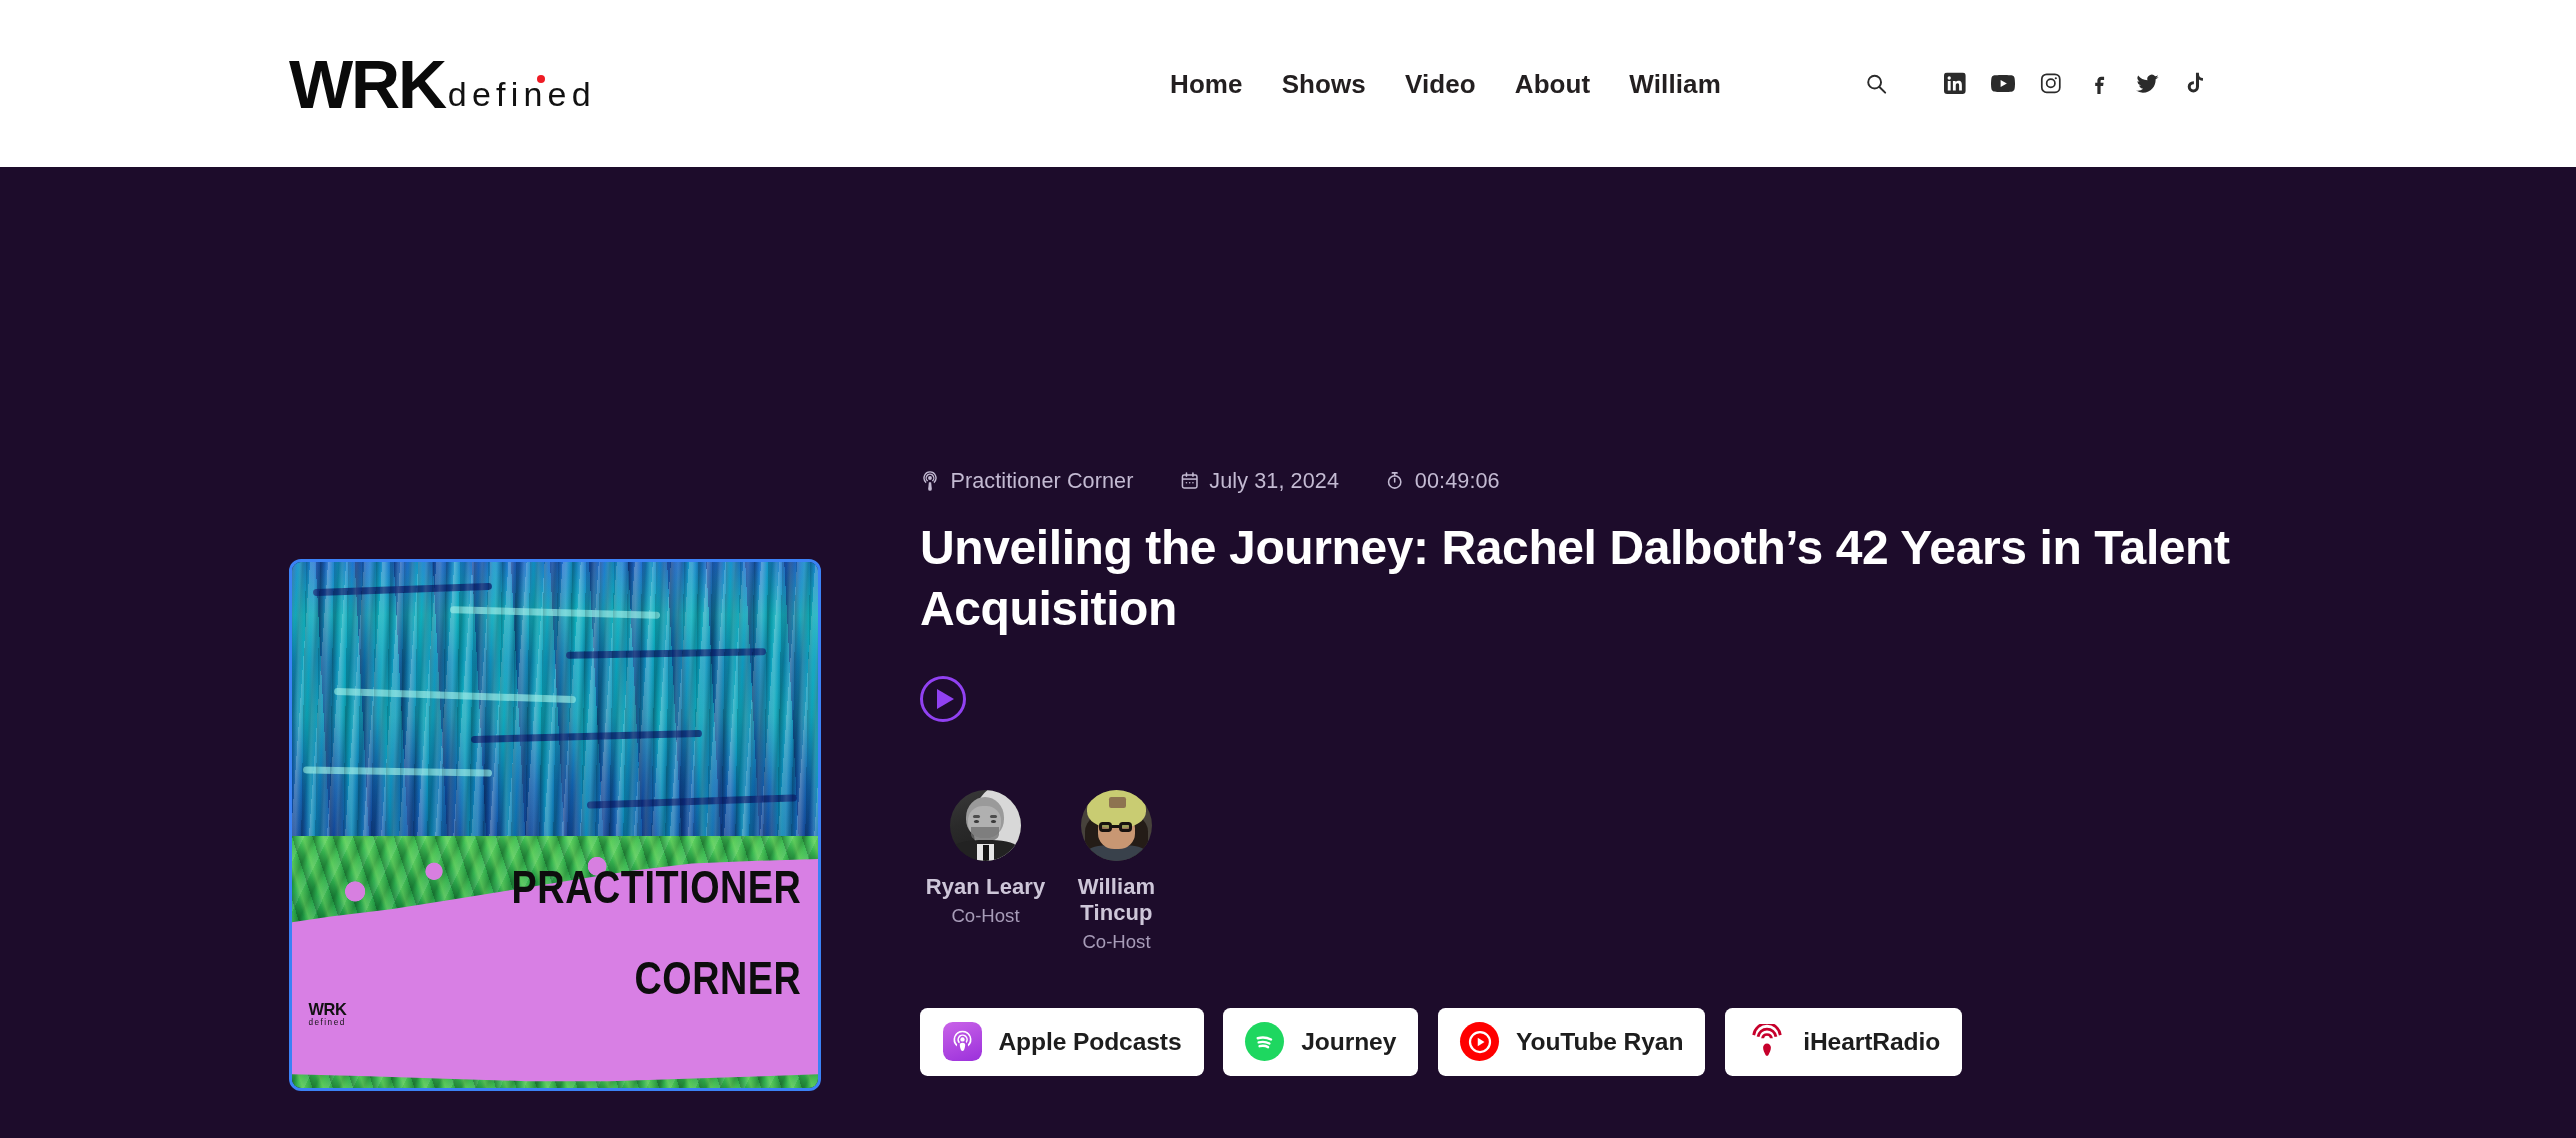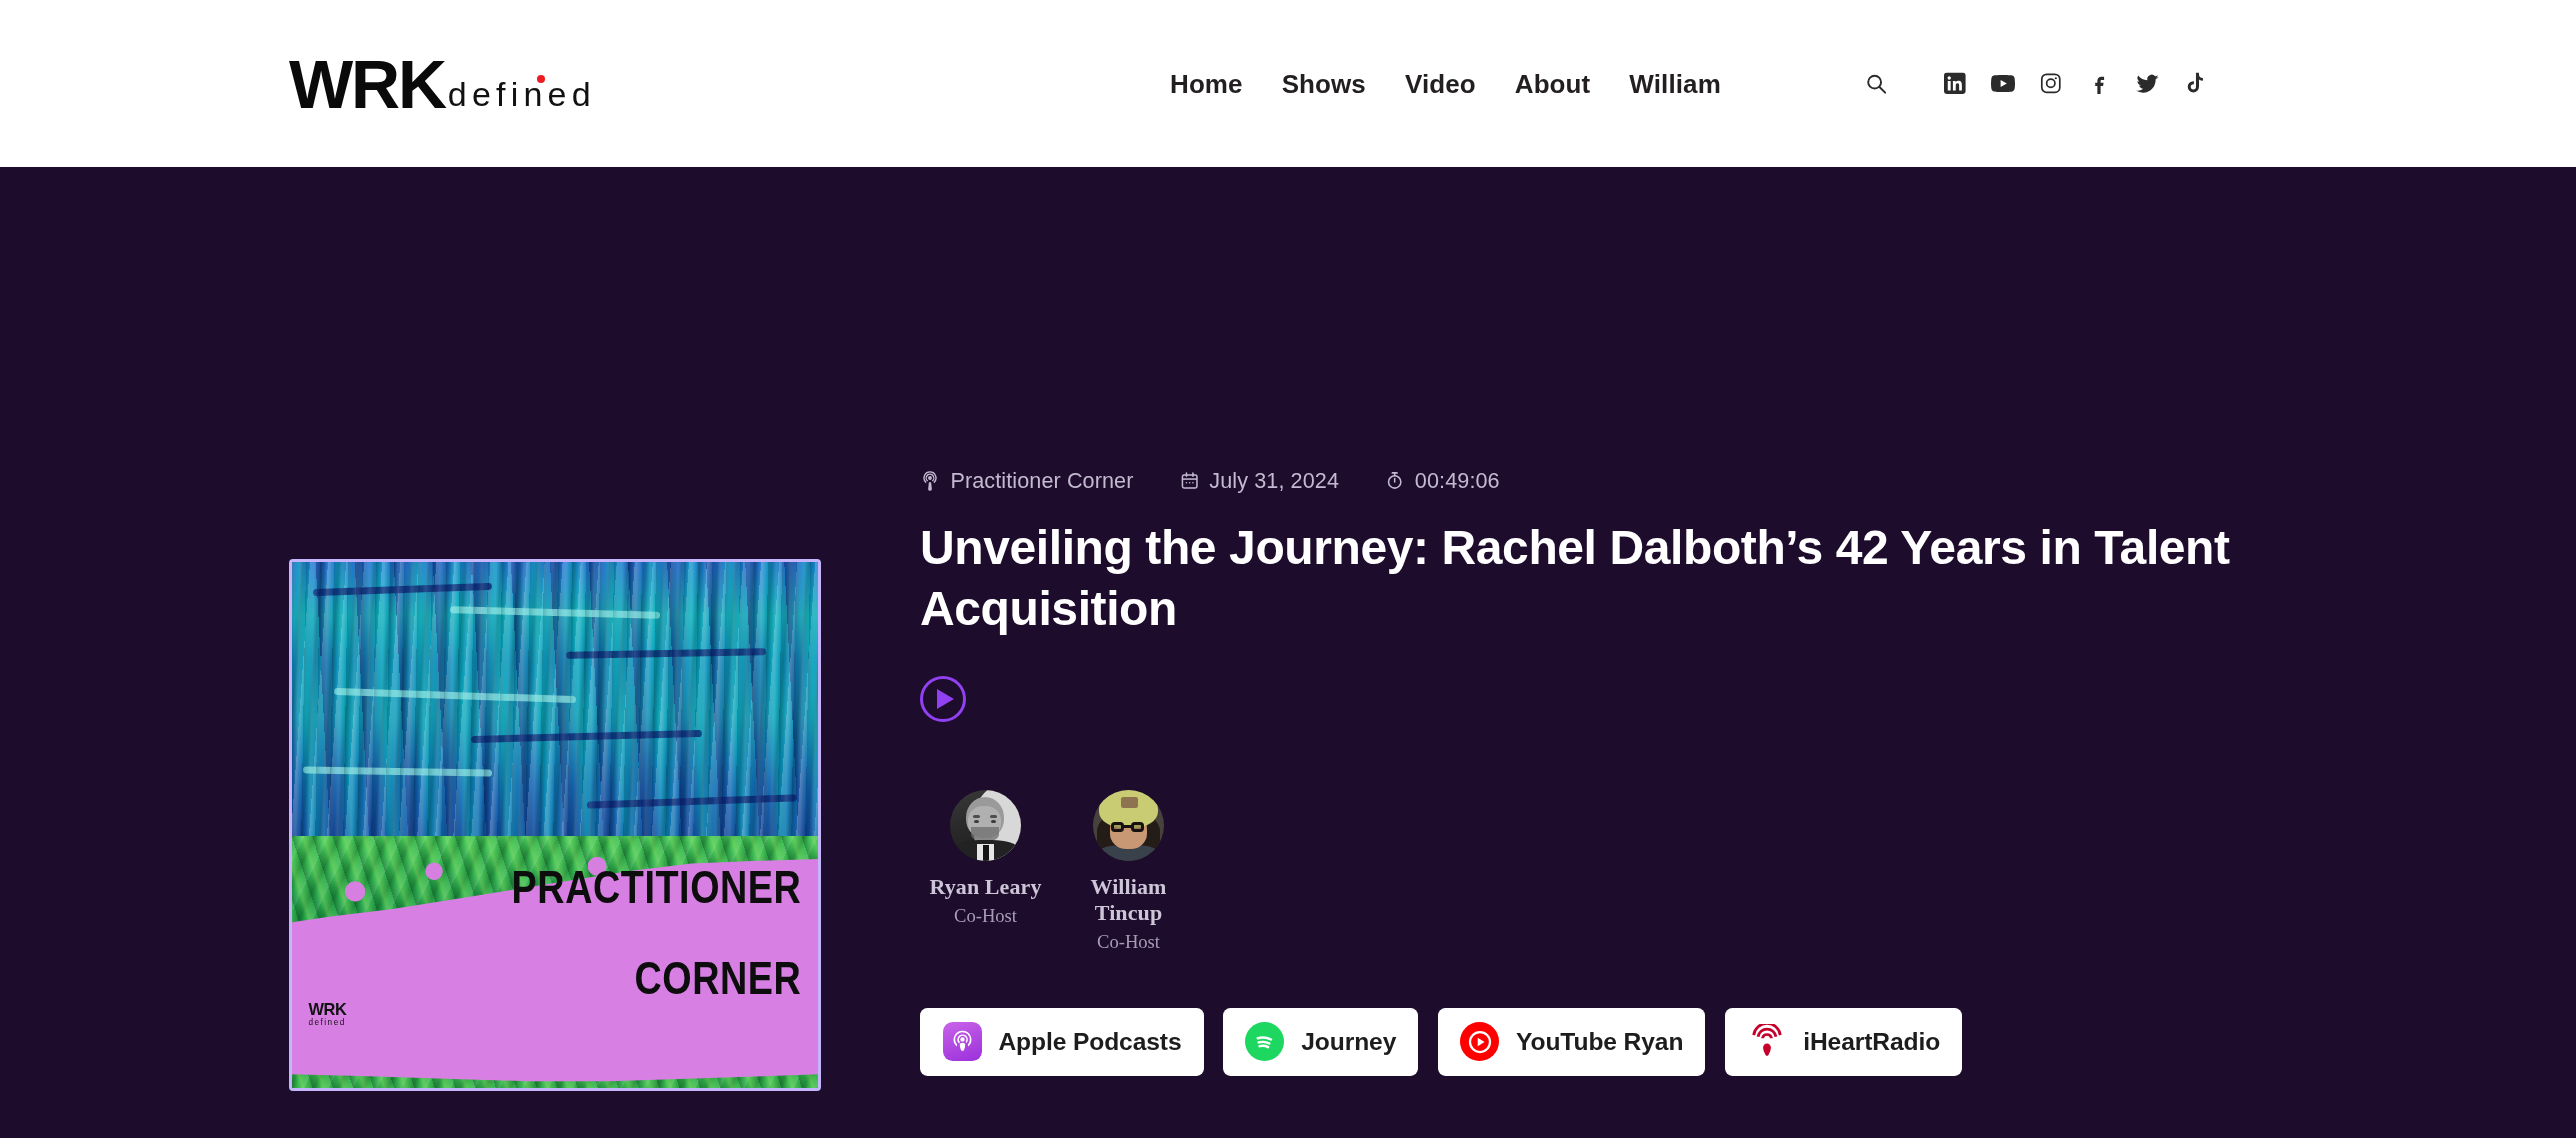--- a/index.html
+++ b/index.html
@@ -57,21 +57,21 @@
   .hicon svg{ display:block; }
 
   
   .hero{
     position:relative; height:971px; background:#1d0c2b;
   }
 
   .cover{
     position:absolute; left:289px; top:392px;
     width:532px; height:532px;
-    border:3px solid #c4b5fd; border-radius:4px;
+    border:3px solid #3b82f6; border-radius:12px;
     overflow:hidden;
   }
   .cover-art{ position:absolute; inset:0; }
 
   
   .water{
     position:absolute; left:0; right:0; top:0; height:56%;
     background:
       repeating-linear-gradient(94deg, rgba(255,255,255,.20) 0px, rgba(255,255,255,.0) 6.7px, rgba(0,0,0,.18) 11px, rgba(255,255,255,.0) 18px),
       repeating-linear-gradient(87deg, rgba(10,40,120,.55) 0px, rgba(10,40,120,0) 13.4px, rgba(0,190,190,.45) 22px, rgba(0,190,190,0) 39px),
@@ -149,21 +149,21 @@
     margin-top:36px; width:46px; height:46px; border-radius:50%;
     border:3px solid #9141f2; display:flex; align-items:center; justify-content:center;
     background:transparent; cursor:pointer;
   }
   .play-tri{
     width:0; height:0; border-left:17px solid #9141f2;
     border-top:10.4px solid transparent; border-bottom:10.4px solid transparent;
     margin-left:4.5px;
   }
 
-  .hosts{ margin-top:68px; display:flex; gap:12px;font-family:Liberation Serif, serif; }
+  .hosts{ margin-top:68px; display:flex; gap:0; }
   .host{ width:131px; text-align:center; }
   .avatar{
     width:71px; height:71px; border-radius:50%; margin:0 auto;
     overflow:hidden; position:relative;
   }
   .host-name{
     margin-top:13.4px; color:#cdc6d8; font-size:22px; font-weight:700; letter-spacing:0.1px;
   }
   .host-role{ margin-top:4.5px; color:#a79cb8; font-size:18.6px; }
 

